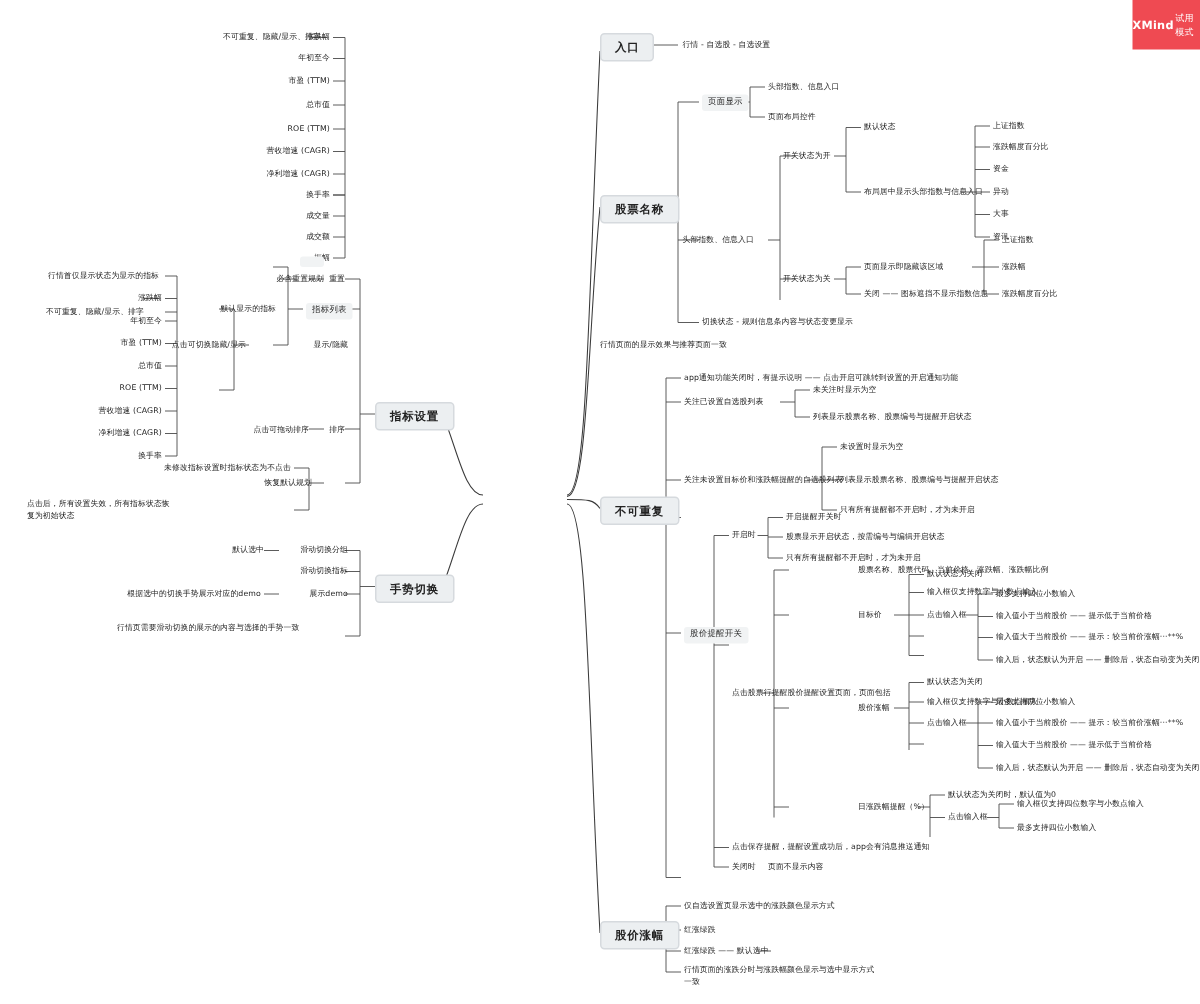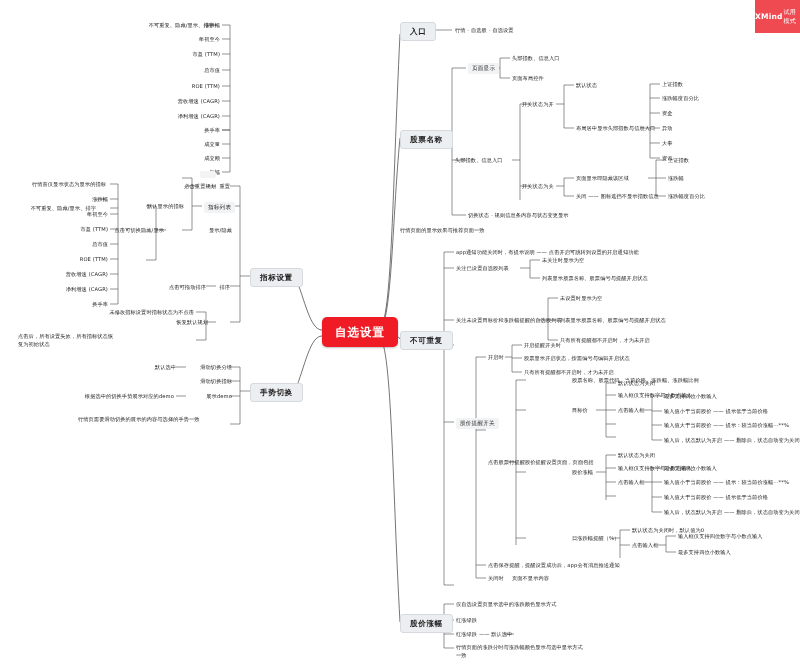--- a/index.html
+++ b/index.html
@@ -286,21 +286,20 @@
       <path d="M186 367 H 176"></path>
       <path d="M186 396 H 176"></path>
     </g>
   </svg>
 
   <div id="xmind-badge">
     <div class="bm">XMind</div>
     <div class="bs">试用模式</div>
   </div>
 
-  <div class="node root" style="left:322px; top:317px;">自选设置</div>
 
   <div class="node main" style="left:400px; top:22px;">入口</div>
   <div class="node leaf" style="left:455px; top:27px;">行情 - 自选股 - 自选设置</div>
 
   <div class="node main" style="left:400px; top:130px;">股票名称</div>
 
   <div class="node chip" style="left:468px; top:63px;">页面显示</div>
   <div class="node leaf" style="left:512px; top:55px;">头部指数、信息入口</div>
   <div class="node leaf" style="left:512px; top:75px;">页面布局控件</div>
 

